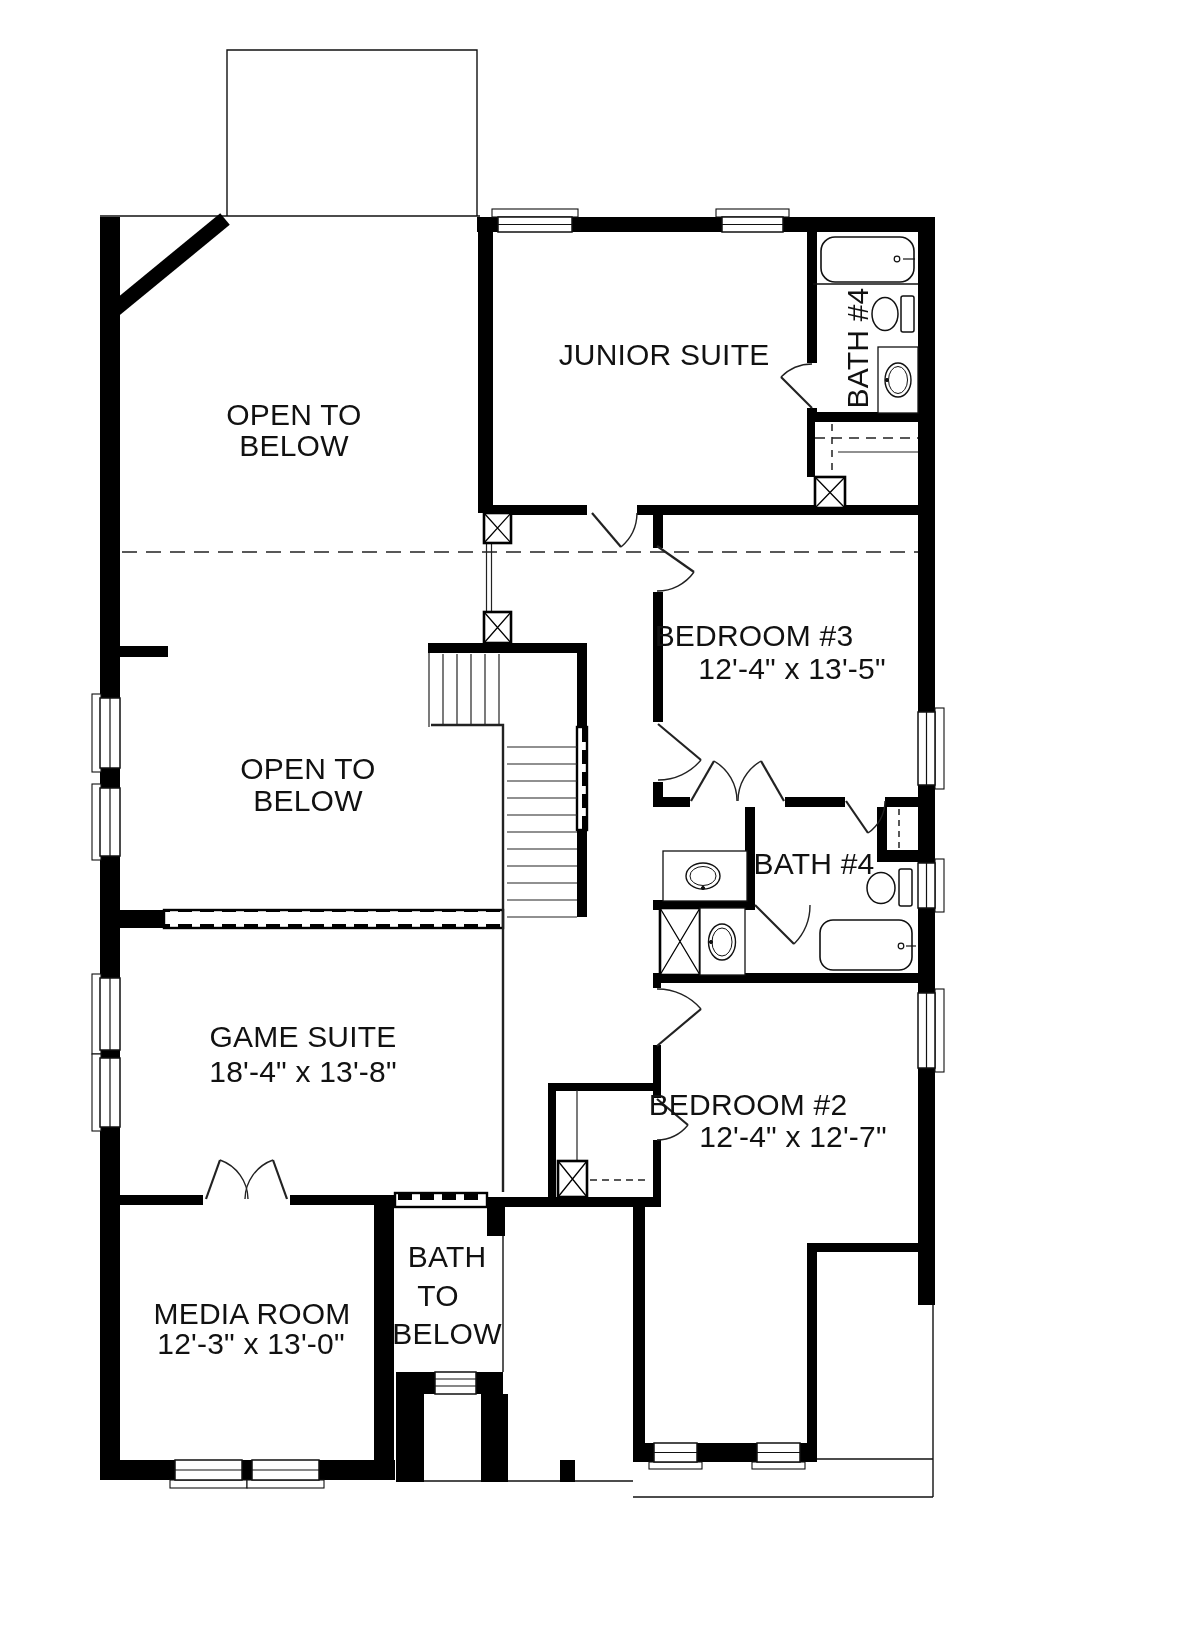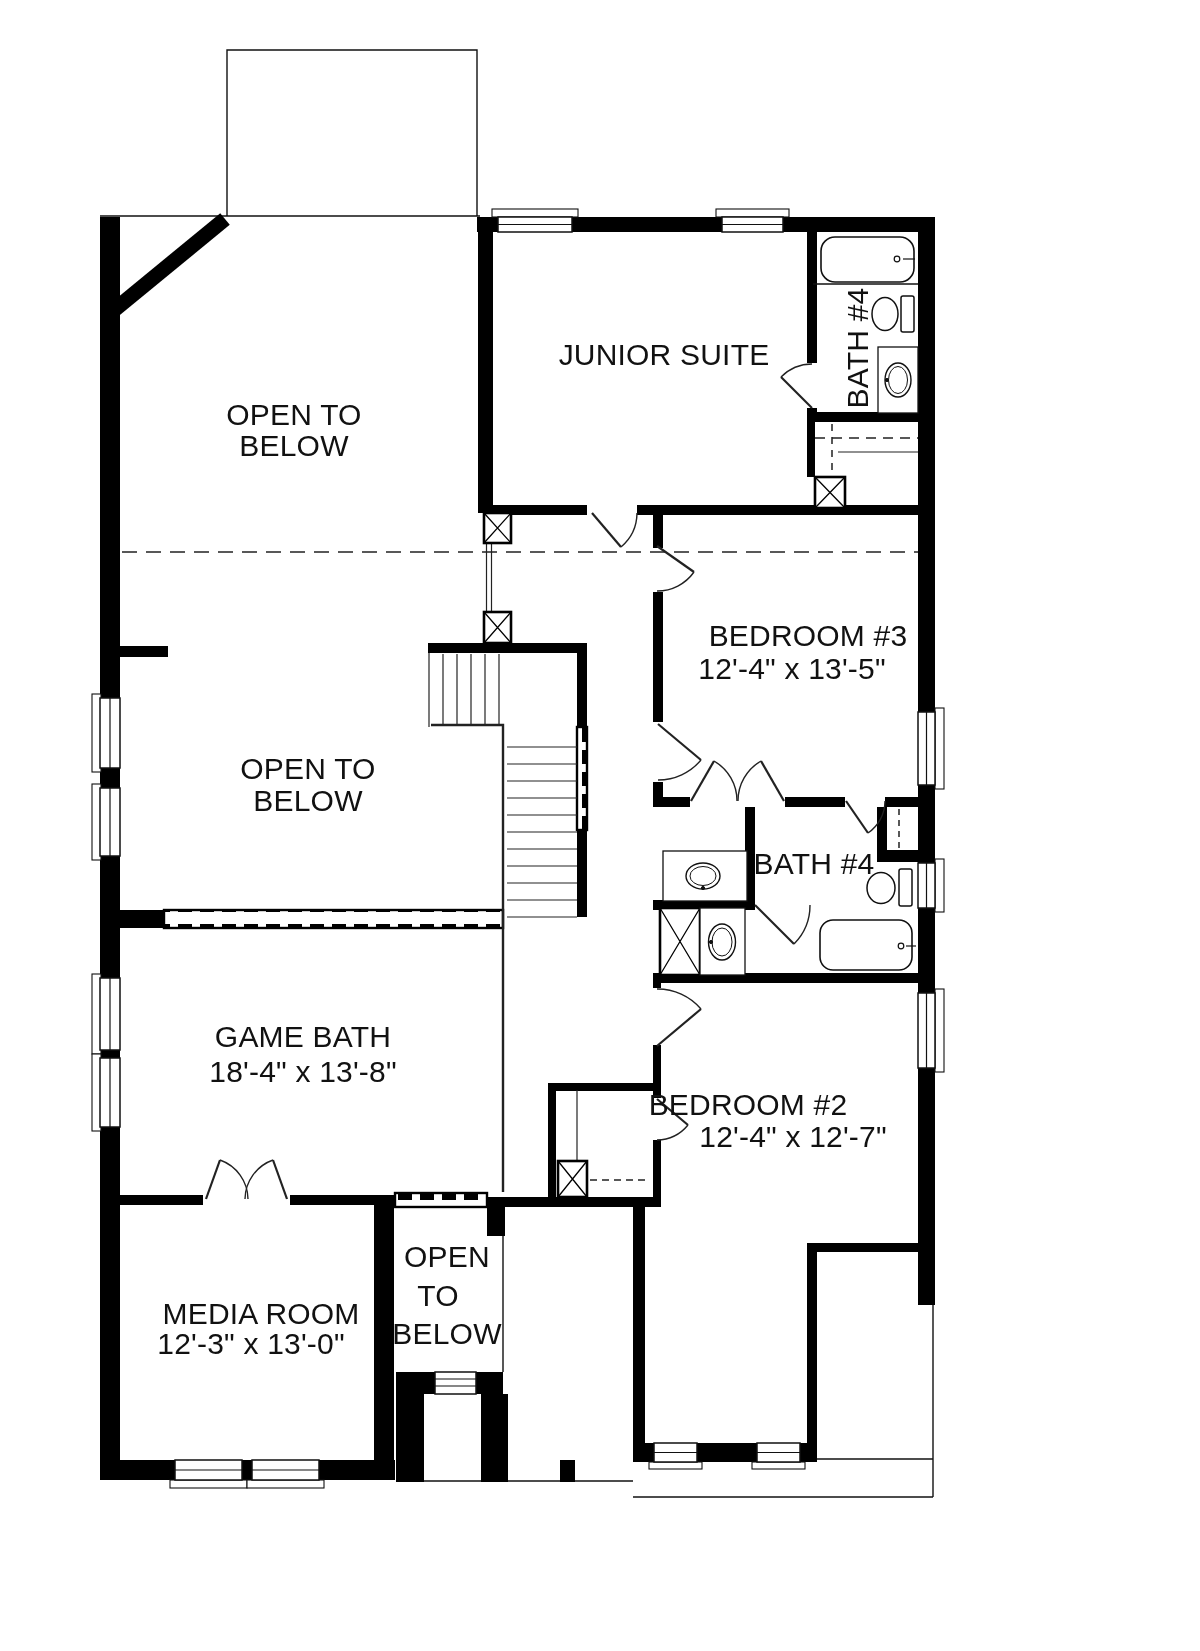--- a/index.html
+++ b/index.html
@@ -326,34 +326,34 @@
   </g>
 </svg>
 
 <div class="lbl" style="left:294px;top:415px">OPEN TO</div>
 <div class="lbl" style="left:294px;top:446px">BELOW</div>
 
 <div class="lbl" style="left:664px;top:355px">JUNIOR SUITE</div>
 
 <div class="lbl rot" style="left:858px;top:348px">BATH #4</div>
 
-<div class="lbl" style="left:808px;top:636px">BEDROOM #3</div>
+<div class="lbl" style="left:754px;top:636px">BEDROOM #3</div>
 <div class="lbl" style="left:792px;top:669px">12'-4" x 13'-5"</div>
 
 <div class="lbl" style="left:308px;top:769px">OPEN TO</div>
 <div class="lbl" style="left:308px;top:801px">BELOW</div>
 
 <div class="lbl" style="left:814px;top:864px">BATH #4</div>
 
-<div class="lbl" style="left:303px;top:1037px">GAME BATH</div>
+<div class="lbl" style="left:303px;top:1037px">GAME SUITE</div>
 <div class="lbl" style="left:303px;top:1072px">18'-4" x 13'-8"</div>
 
 <div class="lbl" style="left:748px;top:1105px">BEDROOM #2</div>
 <div class="lbl" style="left:793px;top:1137px">12'-4" x 12'-7"</div>
 
-<div class="lbl" style="left:261px;top:1314px">MEDIA ROOM</div>
+<div class="lbl" style="left:252px;top:1314px">MEDIA ROOM</div>
 <div class="lbl" style="left:251px;top:1344px">12'-3" x 13'-0"</div>
 
-<div class="lbl" style="left:447px;top:1257px">OPEN</div>
+<div class="lbl" style="left:447px;top:1257px">BATH</div>
 <div class="lbl" style="left:438px;top:1296px">TO</div>
 <div class="lbl" style="left:447px;top:1334px">BELOW</div>
 
 </div>
 
 </body></html>

